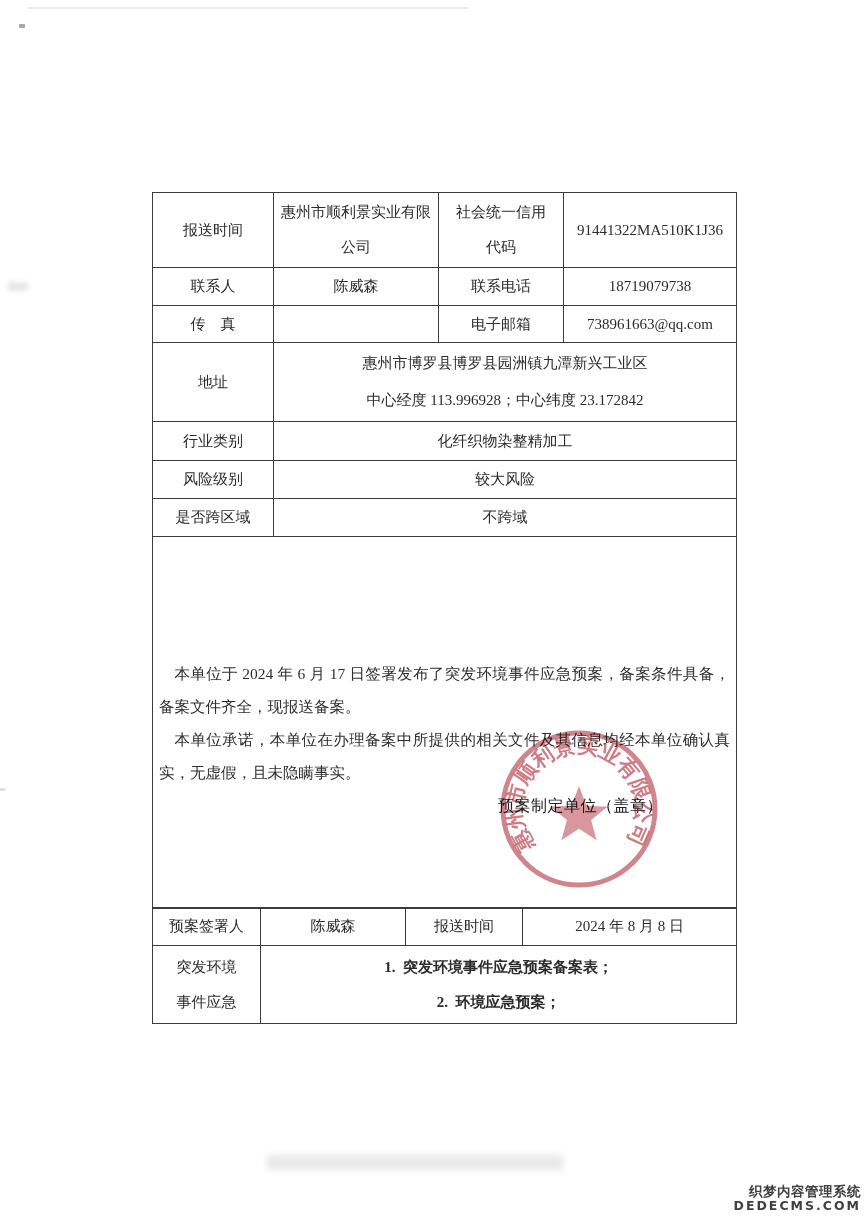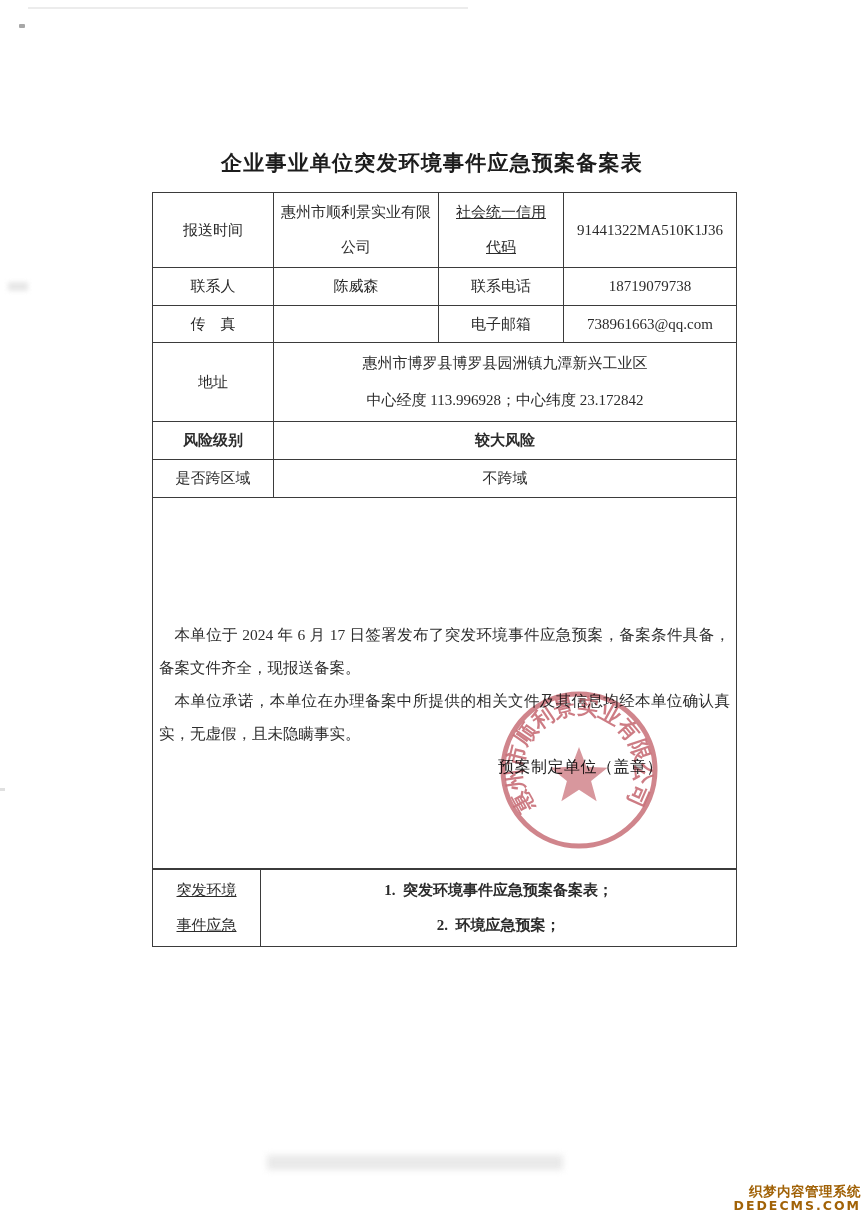--- a/index.html
+++ b/index.html
@@ -38,21 +38,21 @@
     font-size:15px;
     text-align:center;
     vertical-align:middle;
     padding:2px 6px;
     color:#2b2b2b;
     overflow:hidden;
   }
   table.form-bottom{margin-top:-1.6px;}
 
   td.row1{vertical-align:top;padding-top:12px;line-height:35px;}
-  .two-line{display:block;line-height:35px;text-decoration:underline;}
+  .two-line{display:block;line-height:35px;}
   td.addr-cell{line-height:37px;padding-top:3px;}
   .addr-line{display:block;}
 
   td.decl-cell{
     position:relative;
     vertical-align:top;
     text-align:left;
     padding:12px 8px 0 8px;
   }
   .decl-p{
@@ -91,42 +91,41 @@
     font-weight:bold;
   }
   .attach-item{display:block;white-space:pre-wrap;}
 
   .watermark{
     position:absolute;
     right:3px;bottom:10px;
     text-align:right;
     font-family:"DejaVu Sans", sans-serif;
     font-weight:bold;
-    color:#a16207;
+    color:#404040;
     line-height:1.1;
     text-shadow:
       -1px -1px 0 #fff, 1px -1px 0 #fff,
       -1px 1px 0 #fff, 1px 1px 0 #fff;
     margin-top: 8px;
   }
   .watermark .wm-cn{font-size:13.5px;letter-spacing:.5px;display:block;}
   .watermark .wm-en{font-size:12.5px;letter-spacing:2px;display:block;}
 </style>
 </head>
 <body>
 
 <div class="page">
 
   <div class="artifact top-edge-line"></div>
   <div class="artifact corner-speck"></div>
   <div class="artifact left-smudge"></div>
   <div class="artifact left-tick"></div>
   <div class="artifact bottom-smudge"></div>
 
-  <div class="doc-title">企业事业单位突发环境事件应急预案备案表</div>
 
   <div class="tables">
 
     <table class="form form-top">
       <colgroup>
           <col style="width:121px">
           <col style="width:165px">
           <col style="width:125px">
           <col style="width:173px">
         </colgroup>
@@ -152,21 +151,25 @@
         <td>电子邮箱</td>
         <td>738961663@qq.com</td>
       </tr>
       <tr style="height:75px;">
         <td>地址</td>
         <td class="addr-cell" colspan="3">
           <span class="addr-line">惠州市博罗县博罗县园洲镇九潭新兴工业区</span>
           <span class="addr-line">中心经度 113.996928；中心纬度 23.172842</span>
         </td>
       </tr>
-      <tr style="height:38px;font-weight:bold;">
+      <tr style="height:39px;">
+        <td>行业类别</td>
+        <td colspan="3">化纤织物染整精加工</td>
+      </tr>
+      <tr style="height:38px;">
         <td>风险级别</td>
         <td colspan="3">较大风险</td>
       </tr>
       <tr style="height:38px;">
         <td>是否跨区域</td>
         <td colspan="3">不跨域</td>
       </tr>
       <tr style="height:372px;margin-left:30px;">
         <td class="decl-cell" colspan="4">
           <p class="decl-p">本单位于 2024 年 6 月 17 日签署发布了突发环境事件应急预案，备案条件具备，备案文件齐全，现报送备案。</p>
@@ -190,20 +193,26 @@
       </table>
 
     <table class="form form-bottom">
       <colgroup>
           <col style="width:108px">
           <col style="width:145px">
           <col style="width:117px">
           <col style="width:214px">
         </colgroup>
       <tbody>
+          <tr style="height:38px;">
+        <td>预案签署人</td>
+        <td class="signer-value">陈威森</td>
+        <td>报送时间</td>
+        <td class="date-value">2024 年 8 月 8 日</td>
+      </tr>
       <tr style="height:78px;">
         <td class="attach-label">
           <span class="two-line">突发环境</span>
           <span class="two-line">事件应急</span>
         </td>
         <td class="attach-content" colspan="3">
           <span class="attach-item">1.  突发环境事件应急预案备案表；</span>
           <span class="attach-item">2.  环境应急预案；</span>
         </td>
       </tr>

